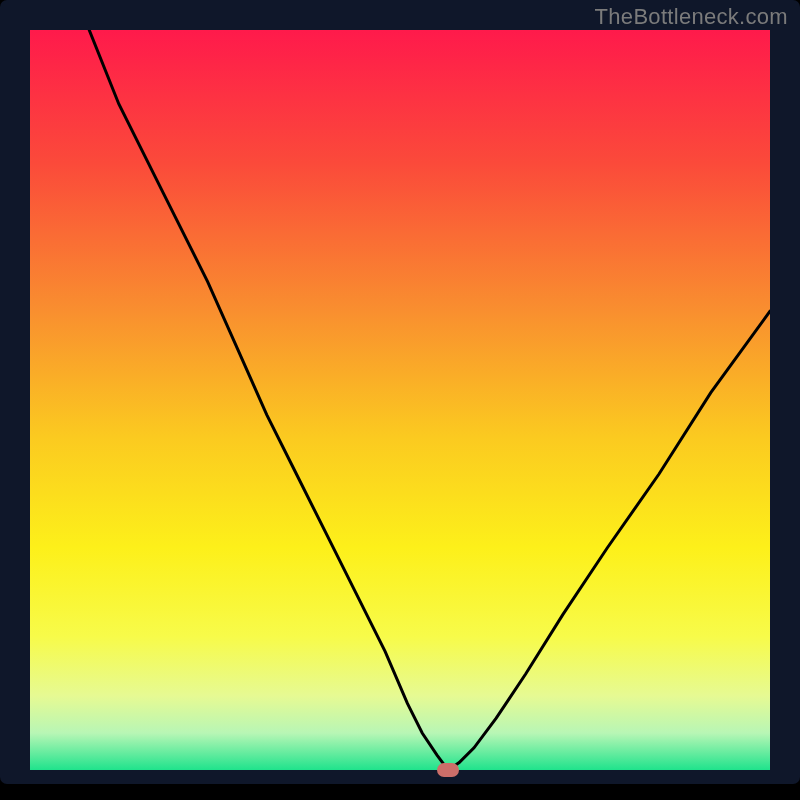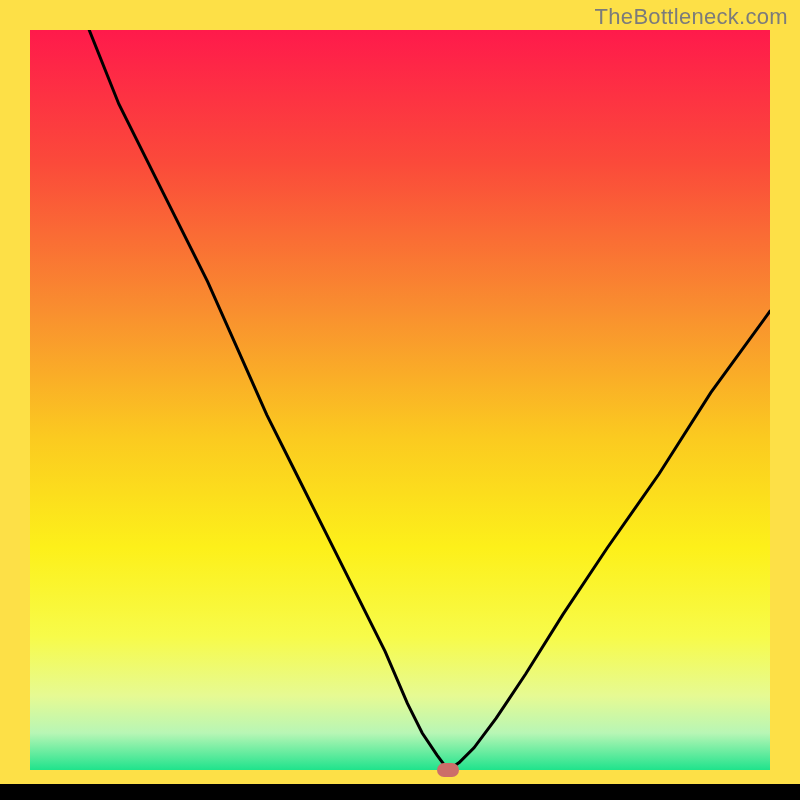--- a/index.html
+++ b/index.html
@@ -8,21 +8,22 @@
     width: 800px;
     height: 800px;
     background: #000;
     overflow: hidden;
     font-family: Arial, Helvetica, sans-serif;
   }
   .frame {
     position: relative;
     width: 800px;
     height: 784px;
-    background: #fde047;
+    background: #0f172a;
+    border-radius: 7px;
   }
   .watermark {
     position: absolute;
     top: 4px;
     right: 12px;
     color: #7b7b7b;
     font-size: 22px;
     letter-spacing: 0.3px;
     z-index: 10;
   }

